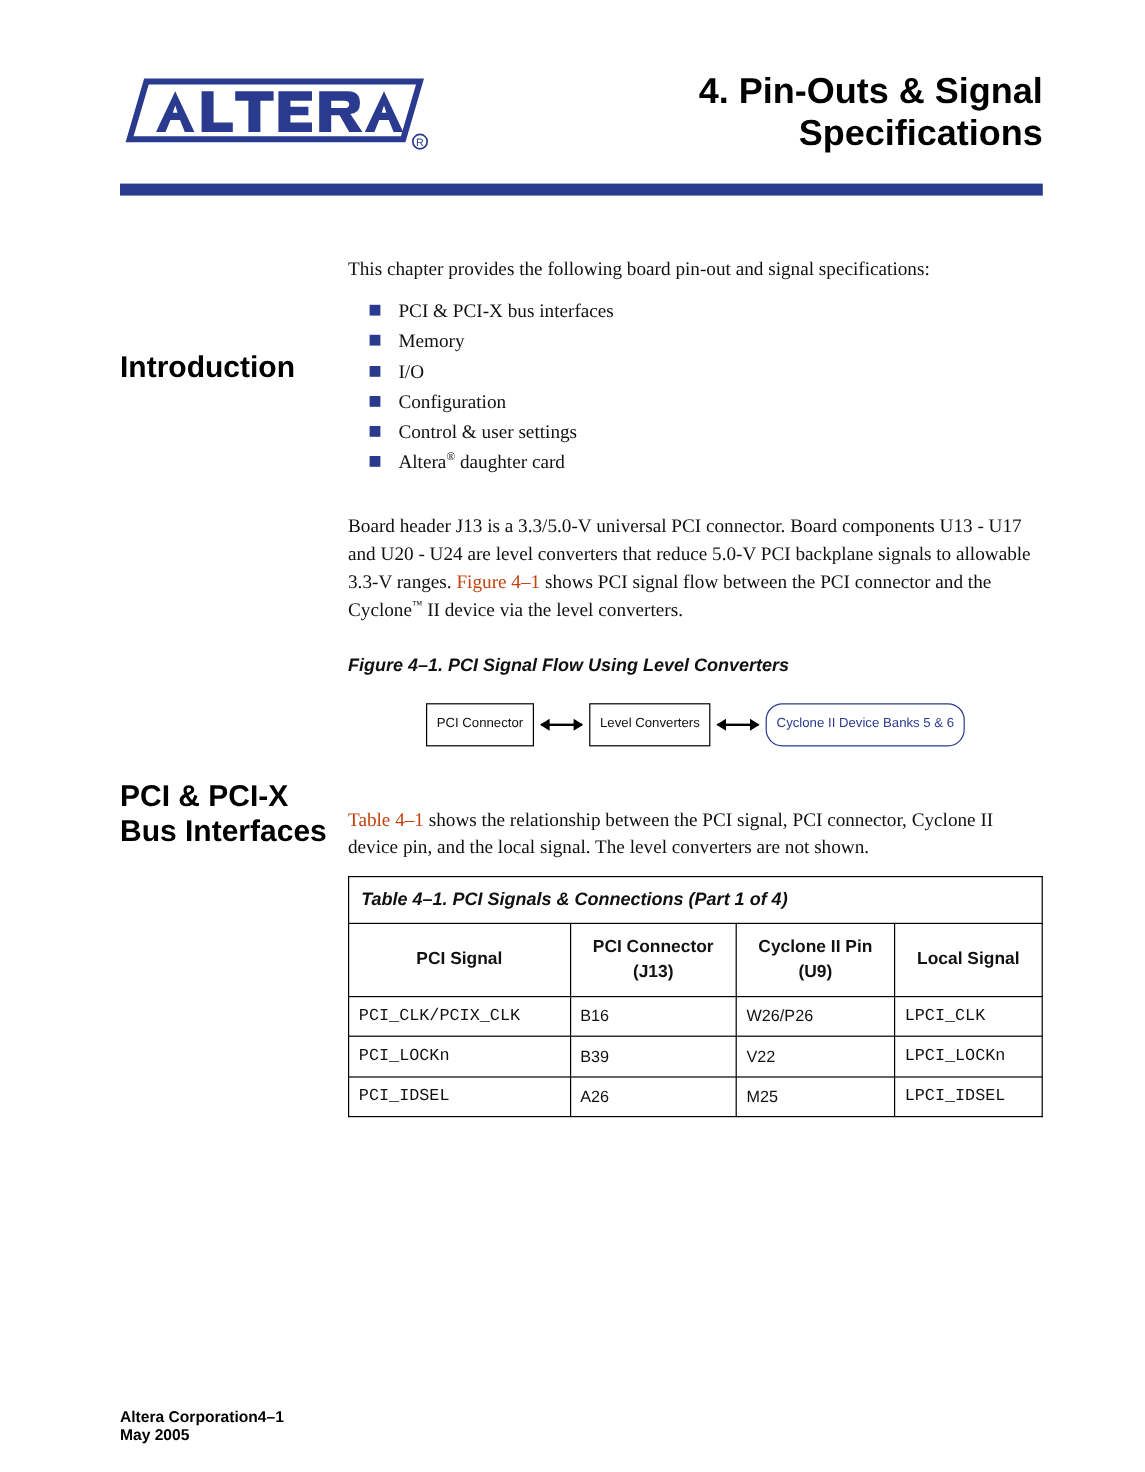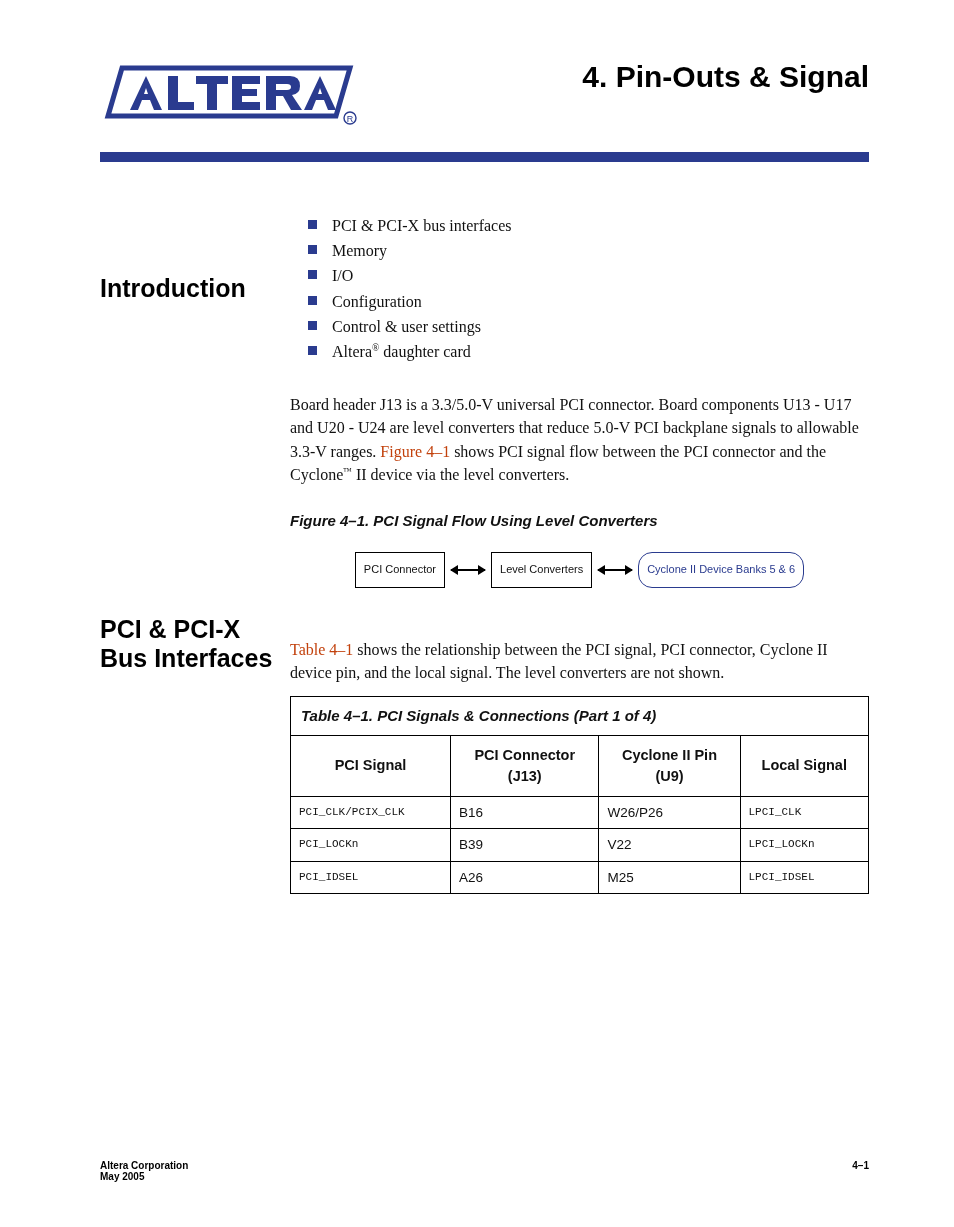--- a/index.html
+++ b/index.html
@@ -138,33 +138,32 @@
     border: 1px solid #000;
     border-bottom: none;
   }
   table.data th {
     text-align: center;
     font-weight: bold;
     font-style: normal;
     font-size: 14.5px;
     padding: 9px 6px;
   }
-  .mono { font-family: "Courier New", monospace; font-size: 11px; }
+  .mono { font-family: "Courier New", monospace; font-size: 14px; }
   sup.reg { font-size: 0.6em; vertical-align: super; }
   sup.tm  { font-size: 0.55em; vertical-align: super; }
 
   .footer {
     position: absolute;
-    bottom: 45px;
+    bottom: 24px;
     left: 100px;
     right: 85px;
     display: flex;
-    justify-content: space-between;
-    font-family: Arial, Helvetica, sans-serif;
-    font-size: 10px;
+    font-family: Arial, Helvetica, sans-serif;
+    font-size: 13px;
     font-weight: bold;
   }
 </style>
 </head>
 <body>
 
 <div class="page">
 
   <div class="header-row">
     <div class="logo">
@@ -188,28 +187,30 @@
         </g>
 
         <g transform="translate(244,48)">
           <circle cx="6" cy="6" r="6" fill="none" stroke="#2a3b8f" stroke-width="1.4"></circle>
           <text x="6" y="10" text-anchor="middle" font-family="Arial" font-size="9" fill="#2a3b8f">R</text>
         </g>
       </svg>
     </div>
     <div class="chapter-title">
       <span>4.  Pin-Outs &amp; Signal</span><br>
+      <span>Specifications</span>
     </div>
   </div>
 
   <div class="blue-bar"></div>
 
   <div class="section-row">
     <div class="section-label">Introduction</div>
     <div class="section-body">
+      <p>This chapter provides the following board pin-out and signal specifications:</p>
       <ul class="bullets">
         <li>PCI &amp; PCI-X bus interfaces</li>
         <li>Memory</li>
         <li>I/O</li>
         <li>Configuration</li>
         <li>Control &amp; user settings</li>
         <li>Altera<sup class="reg">®</sup> daughter card</li>
       </ul>
     </div>
   </div>

